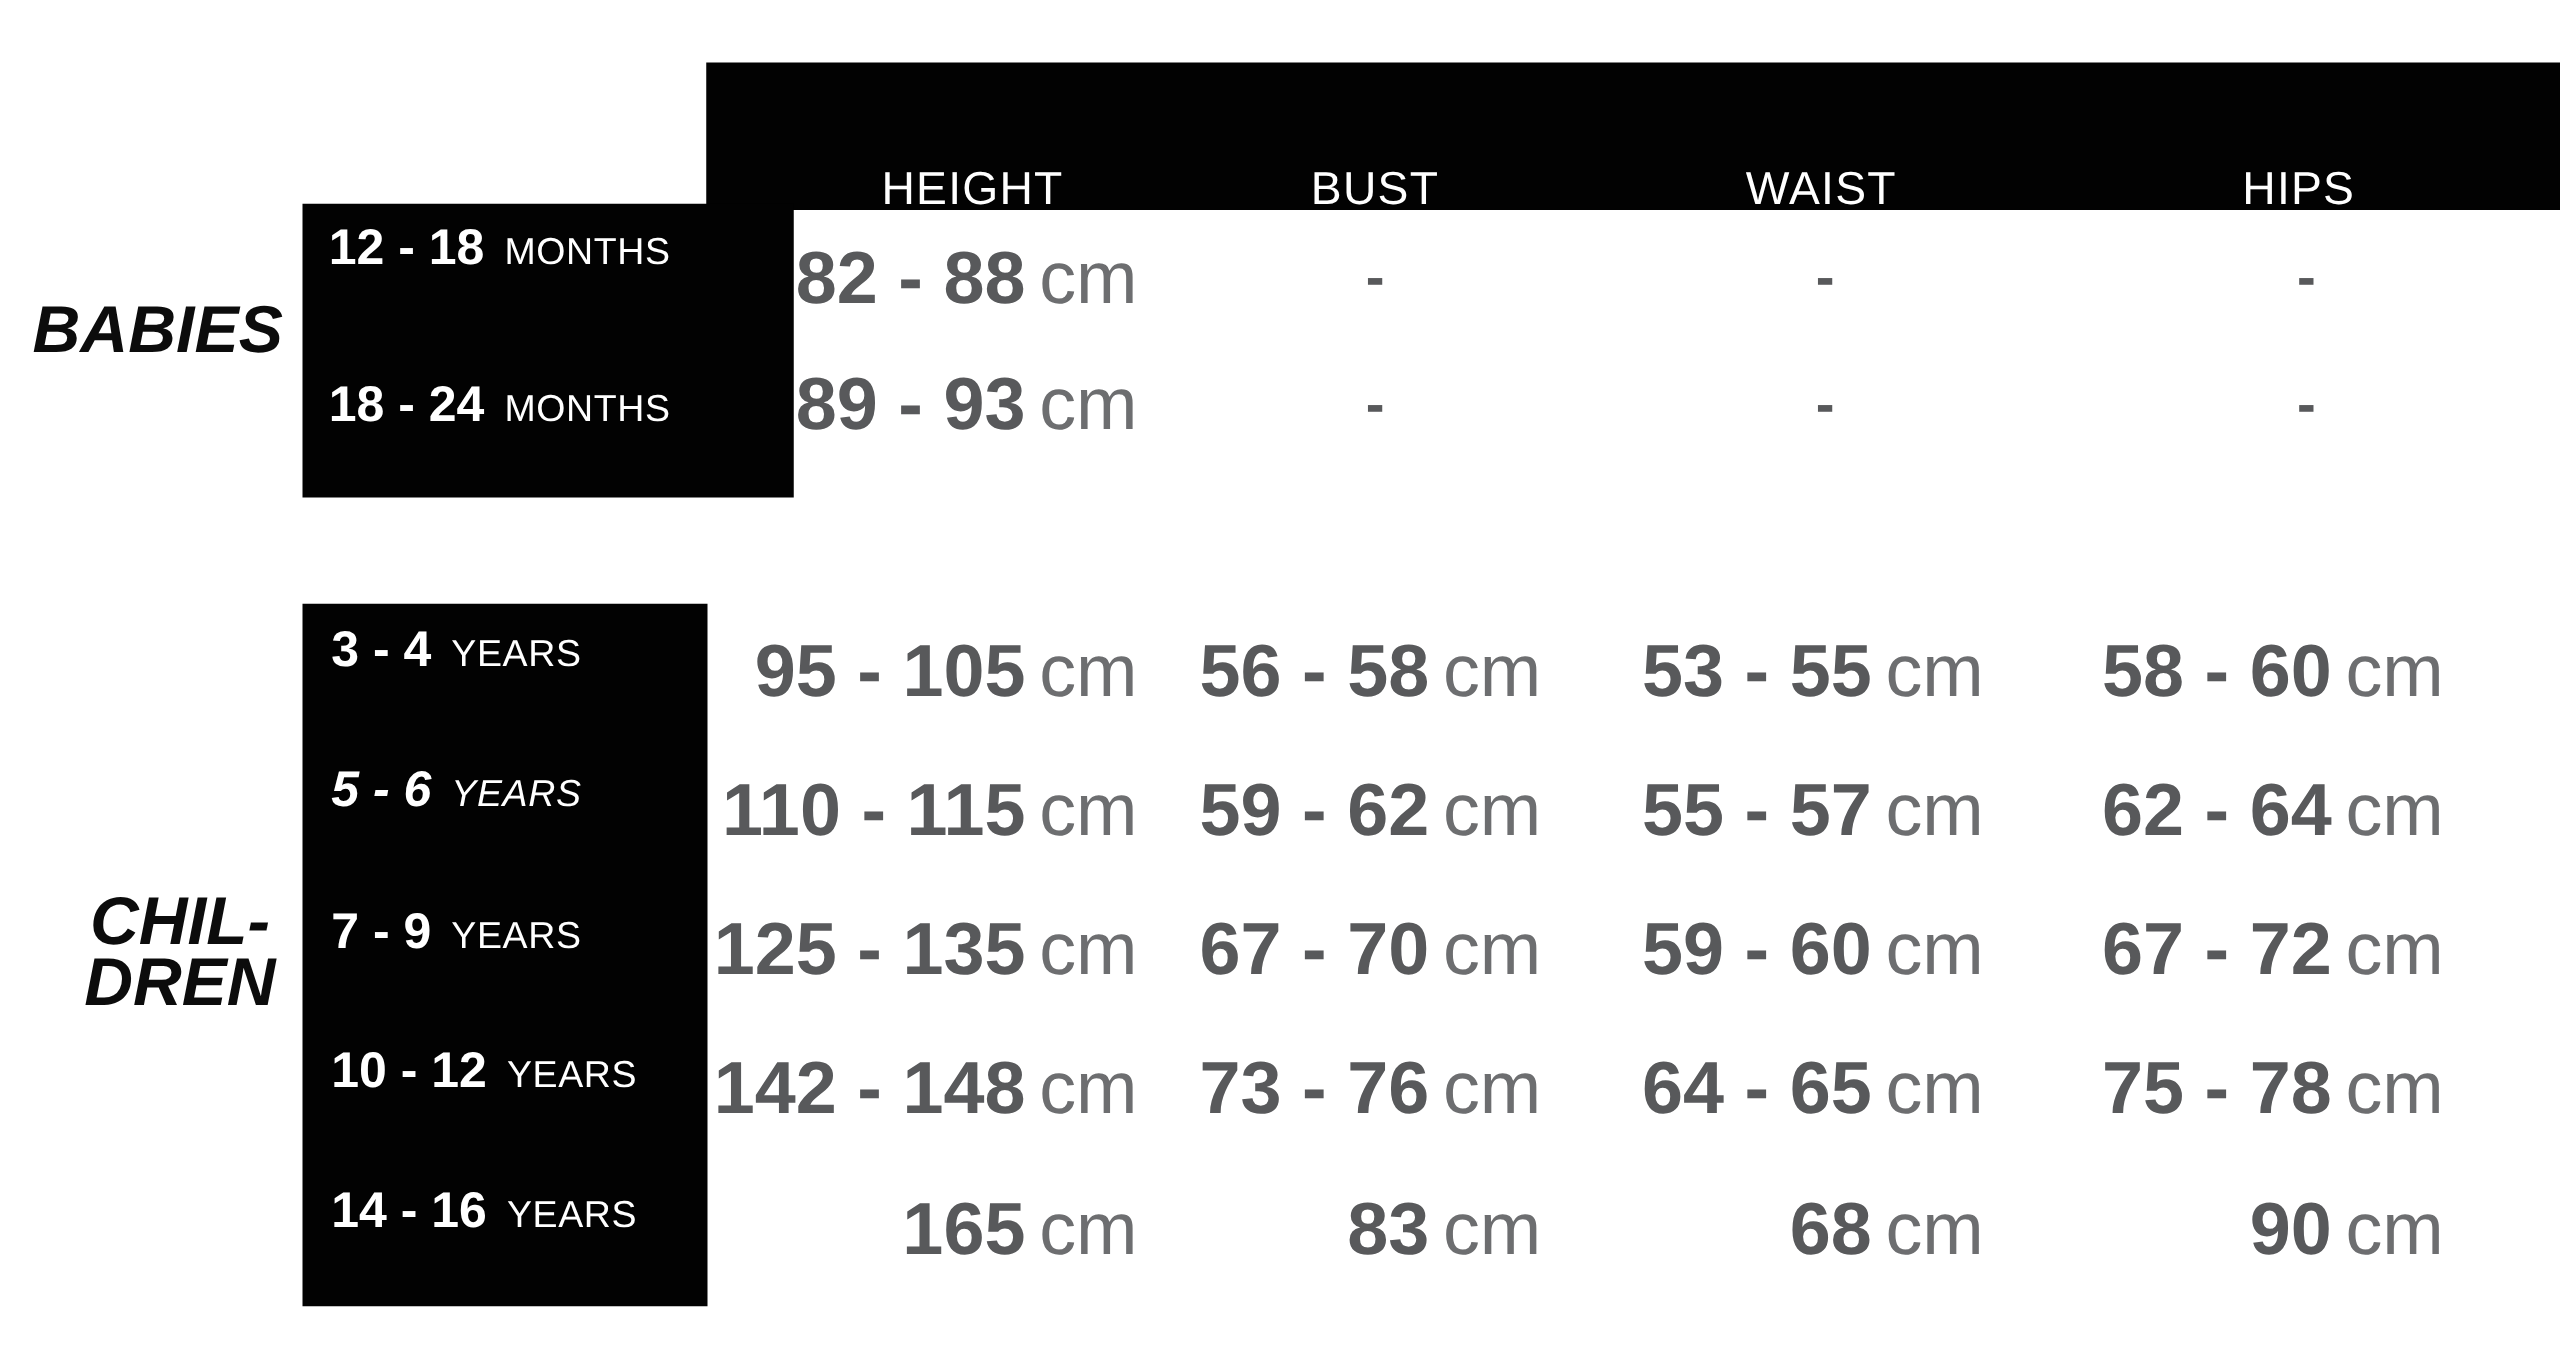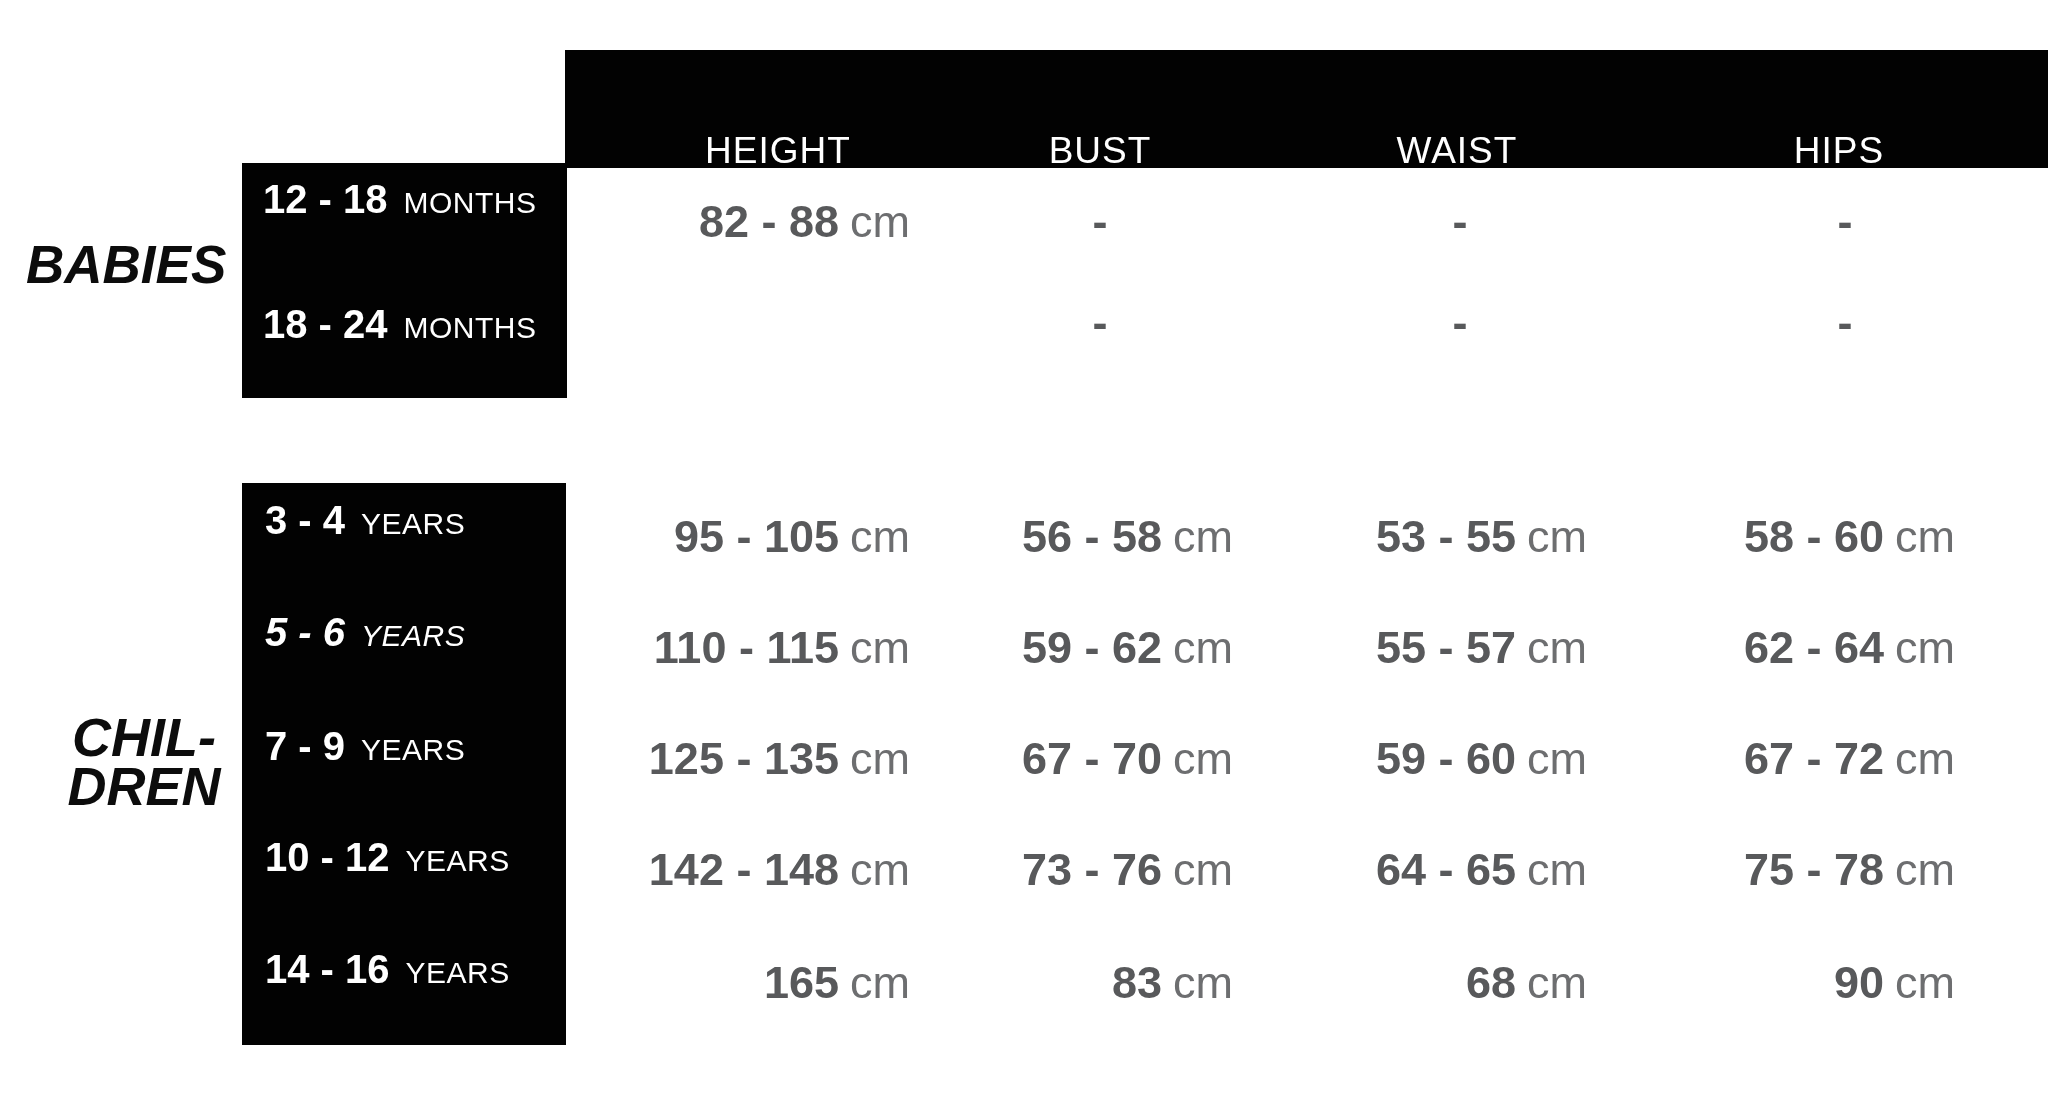--- a/index.html
+++ b/index.html
@@ -6,40 +6,40 @@
   #canvas {
     position: relative;
     width: 2048px;
     height: 1096px;
     background: #ffffff;
     font-family: "Liberation Sans", sans-serif;
     overflow: hidden;
   }
   .black-box { position: absolute; background: #020202; }
   #header-bar  { left: 565px; top: 50px;  width: 1706px; height: 118px; }
-  #babies-box  { left: 242px; top: 163px; width: 325px;  height: 235px; }
+  #babies-box  { left: 242px; top: 163px; width: 393px;  height: 235px; }
   #children-box{ left: 242px; top: 483px; width: 324px;  height: 562px; }
 
   .hdr {
     position: absolute; top: 101px; transform: translate(-50%, -50%);
     color: #ffffff; font-size: 37px; font-weight: 400; letter-spacing: 1px;
     white-space: nowrap;
   }
 
   .box-label {
     position: absolute; transform: translateY(-50%);
     white-space: nowrap; color: #ffffff;
   }
   .box-label .range { font-weight: bold; font-size: 40px; }
   .box-label .unit  { font-size: 30px; margin-left: 16px; font-weight: 400; letter-spacing: 0.5px; }
 
   .val {
     position: absolute; transform: translateY(-50%);
     white-space: nowrap; text-align: left;
-    font-size: 45px; font-weight: bold; color: #58595b;
+    font-size: 59px; font-weight: bold; color: #58595b;
   }
   .val .u { font-weight: 400; color: #6d6e70; margin-left: 11px; }
 
   .dash {
     position: absolute; transform: translate(-50%, -50%);
     font-size: 45px; font-weight: bold; color: #58595b;
   }
 
   .group-label {
     position: absolute; font-style: italic; font-weight: bold;
@@ -103,20 +103,23 @@
     </div>
   </div>
 
   <div class="val col-height" style="top: 222px;">
     <span class="v">82 - 88</span><span class="u">cm</span>
   </div>
   <div class="dash" style="left: 1100px; top: 222px;">-</div>
   <div class="dash" style="left: 1460px; top: 222px;">-</div>
   <div class="dash" style="left: 1845px; top: 222px;">-</div>
 
+  <div class="val col-height" style="top: 323px;">
+    <span class="v">89 - 93</span><span class="u">cm</span>
+  </div>
   <div class="dash" style="left: 1100px; top: 323px;">-</div>
   <div class="dash" style="left: 1460px; top: 323px;">-</div>
   <div class="dash" style="left: 1845px; top: 323px;">-</div>
 
   <div class="val col-height" style="top: 537px;">
     <span class="v">95 - 105</span><span class="u">cm</span>
   </div>
   <div class="val col-bust" style="top: 537px;">
     <span class="v">56 - 58</span><span class="u">cm</span>
   </div>

